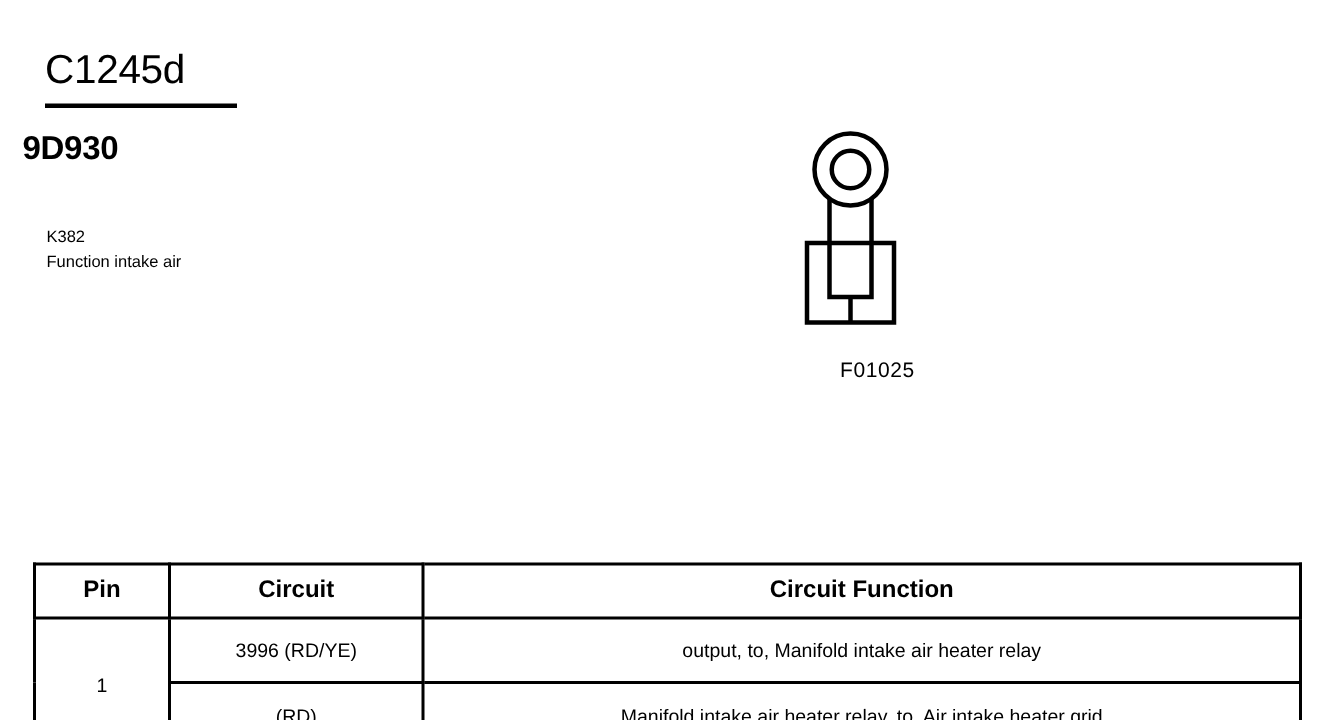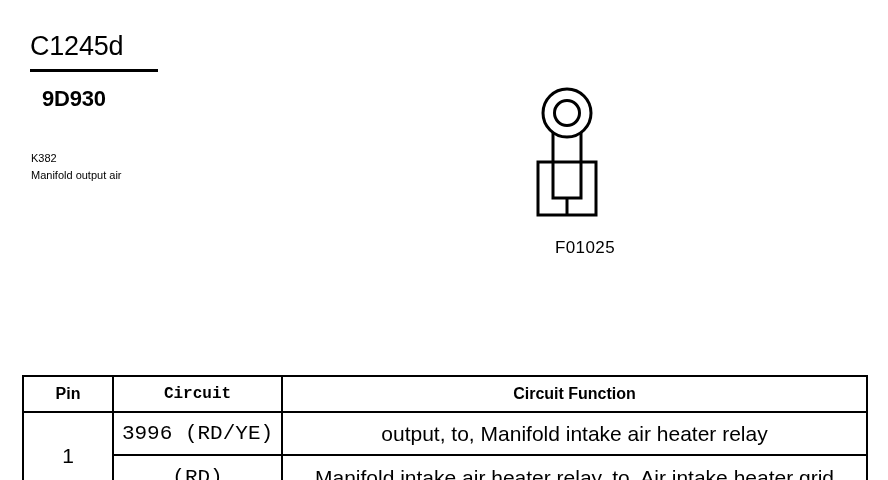--- a/index.html
+++ b/index.html
@@ -29,21 +29,21 @@
   .id-rule {
     position: absolute;
     left: 30px;
     top: 69px;
     width: 128px;
     height: 3px;
     background: #000000;
   }
   .part-number {
     position: absolute;
-    left: 42px;
+    left: 15px;
     top: 88px;
     font-size: 22px;
     font-weight: bold;
     letter-spacing: -0.2px;
     line-height: 1;
   }
   .desc-block {
     position: absolute;
     left: 31px;
     top: 150px;
@@ -61,69 +61,69 @@
     width: 130px;
     height: 185px;
   }
   .terminal-figure svg { display: block; }
   .figure-code {
     position: absolute;
     left: 520px;
     top: 238px;
     width: 130px;
     text-align: center;
-    font-size: 17px;
+    font-size: 14px;
     letter-spacing: 0.4px;
   }
 
   
   .pin-table {
     position: absolute;
     left: 22px;
     top: 348px;
     width: 846px;
     border-collapse: collapse;
     table-layout: fixed;
     margin-top: 27px;
   }
   .pin-table td, .pin-table th {
     border: 2px solid #000000;
     padding: 0;
     height: 34px;
     vertical-align: middle;
-    font-size: 21px;
+    font-size: 13px;
     font-weight: normal;
   }
   .pin-table th {
     font-weight: bold;
     text-align: center;
     font-size: 16px;
   }
   .col-pin   { width: 88px;  text-align: center; }
-  .col-circ  { width: 167px; text-align: center; font-family: Liberation Mono, monospace; }
+  .col-circ  { width: 167px; text-align: center; }
   .col-func  { text-align: center; }
   .cell-func-body {
     text-align: center;
     padding-left: 18px;
   }
   .row-body td { height: 41px; }
   .row-body-last td { height: 43px; }
 </style>
 </head>
 <body>
 
 <div class="connector-id">C1245d</div>
 
 <div class="id-rule"></div>
 
 <div class="part-number">9D930</div>
 
 <div class="desc-block">
   <div>K382</div>
-  <div>Manifold output air</div>
+  <div>Function intake air</div>
 </div>
 
 <div class="terminal-figure">
   <svg width="130" height="185" viewBox="0 0 130 185">
     <g fill="none" stroke="#000000" stroke-width="3">
 
       <circle cx="47" cy="35" r="24"></circle>
       <circle cx="47" cy="35" r="12.5"></circle>
 
       <path d="M 33 54 L 33 84"></path>

